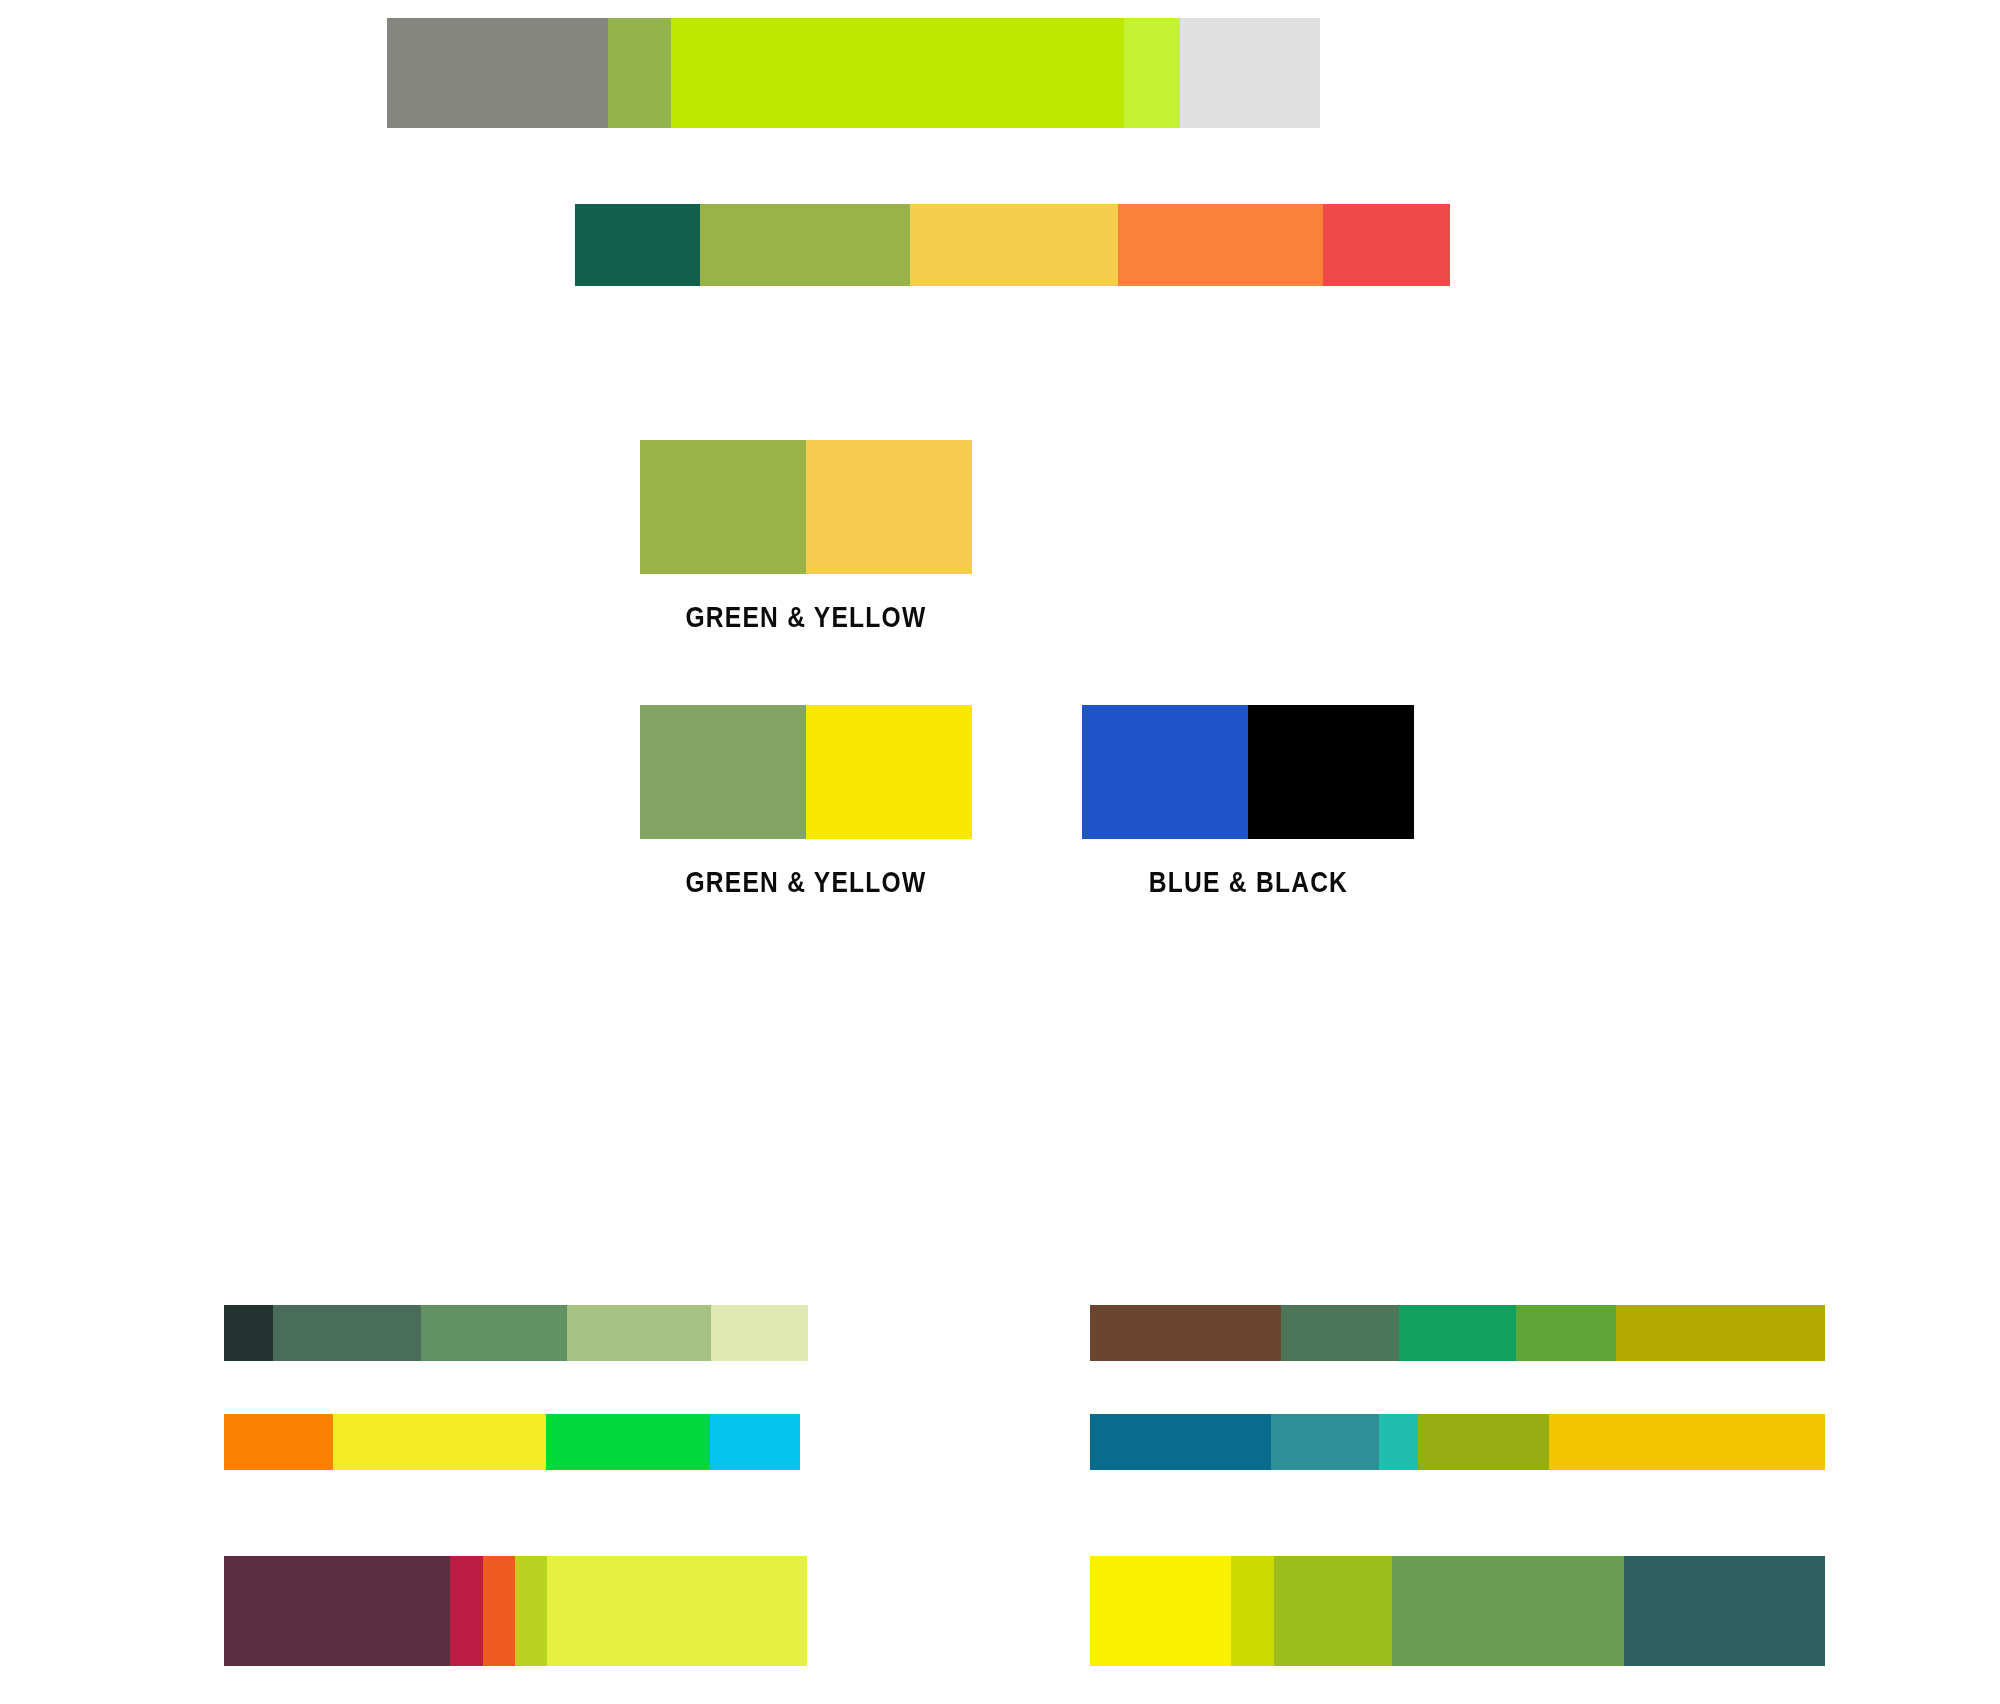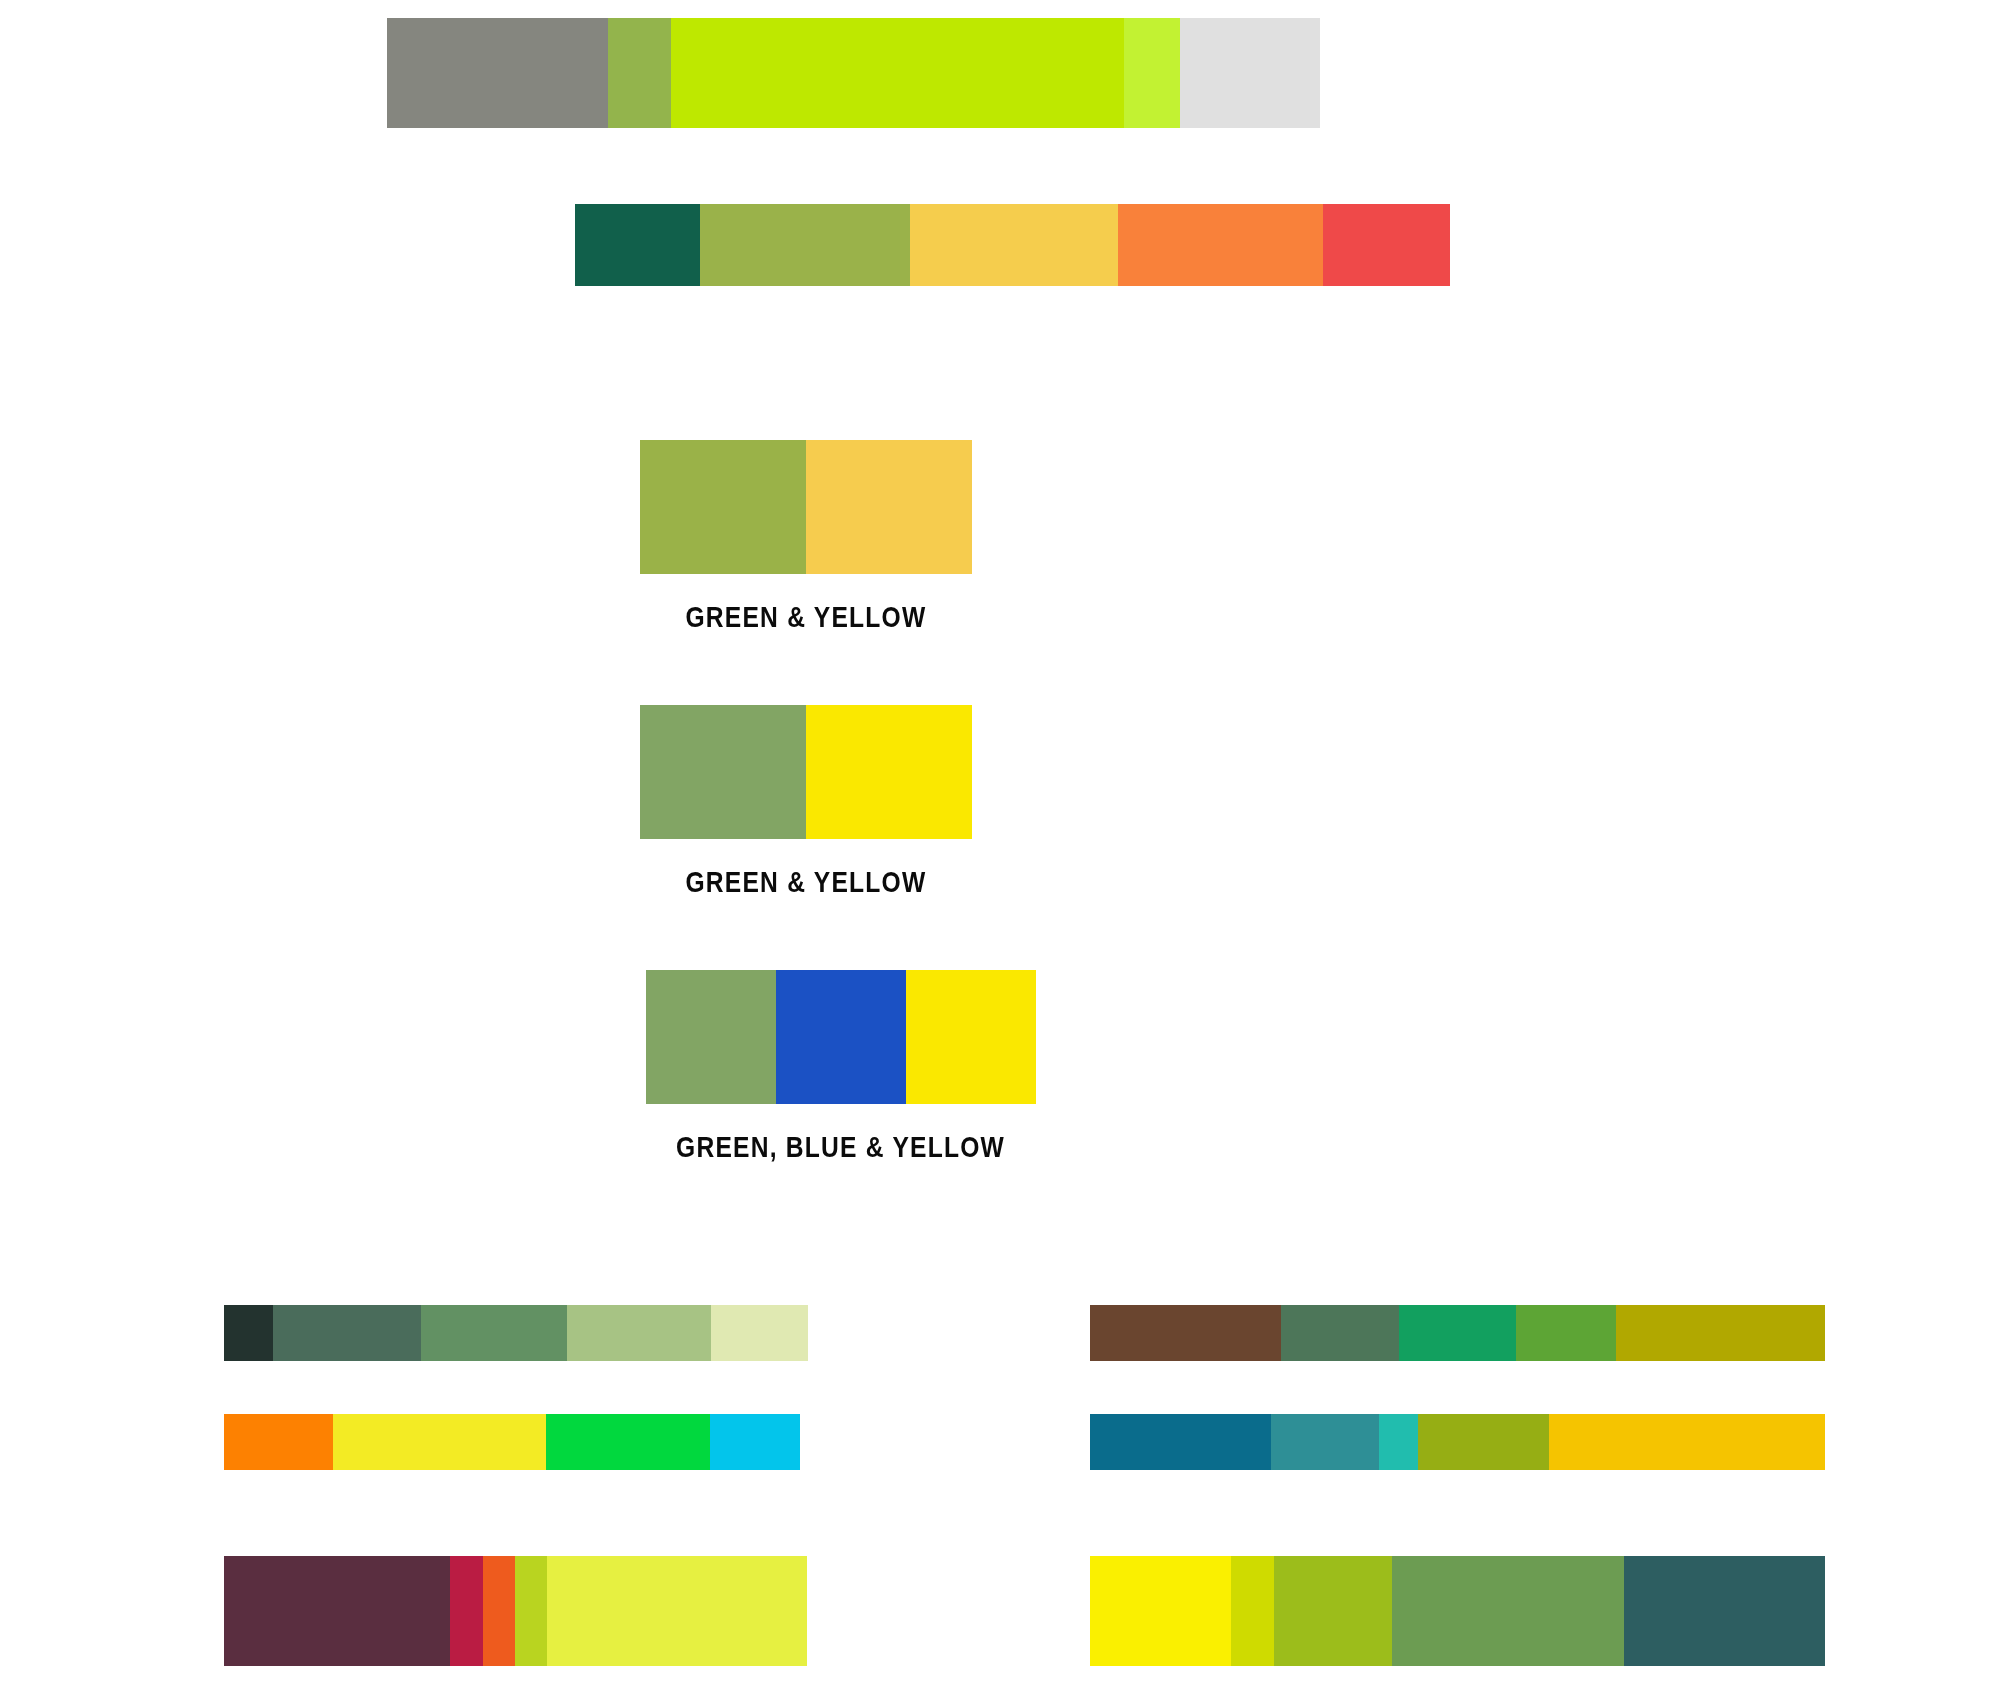--- a/index.html
+++ b/index.html
@@ -120,29 +120,28 @@
 
 
   <div class="swatch-group grp-r2c1">
     <div class="swatch-row">
         <div class="swatch" style="background: rgb(130, 165, 100);"></div>
         <div class="swatch" style="background: rgb(250, 232, 0);"></div>
       </div>
     <div class="swatch-label">GREEN &amp; YELLOW</div>
   </div>
 
+  <div class="swatch-group grp-r2c2">
+    <div class="swatch-row">
+        <div class="swatch" style="background: rgb(30, 84, 200);"></div>
+        <div class="swatch" style="background: rgb(0, 0, 0);"></div>
+      </div>
+    <div class="swatch-label">BLUE &amp; BLACK</div>
+  </div>
 
-  <div class="swatch-group grp-r3c1">
-    <div class="swatch-row">
-        <div class="swatch third" style="background: rgb(130, 165, 100);"></div>
-        <div class="swatch third" style="background: rgb(27, 81, 196);"></div>
-        <div class="swatch third" style="background: rgb(250, 232, 0);"></div>
-      </div>
-    <div class="swatch-label">GREEN, BLUE &amp; YELLOW</div>
-  </div>
 
 
   <div class="strip bot bot-l bot-row-1">
       <div class="seg" style="background: rgb(35, 51, 47); width: 6.6%;"></div>
       <div class="seg" style="background: rgb(74, 108, 91); width: 19.8%;"></div>
       <div class="seg" style="background: rgb(98, 145, 99); width: 19.5%;"></div>
       <div class="seg" style="background: rgb(167, 195, 132); width: 19.2%;"></div>
       <div class="seg" style="background: rgb(224, 233, 178); width: 13%;"></div>
       <div class="seg" style="background: rgb(255, 255, 255); width: 21.9%;"></div>
     </div>

